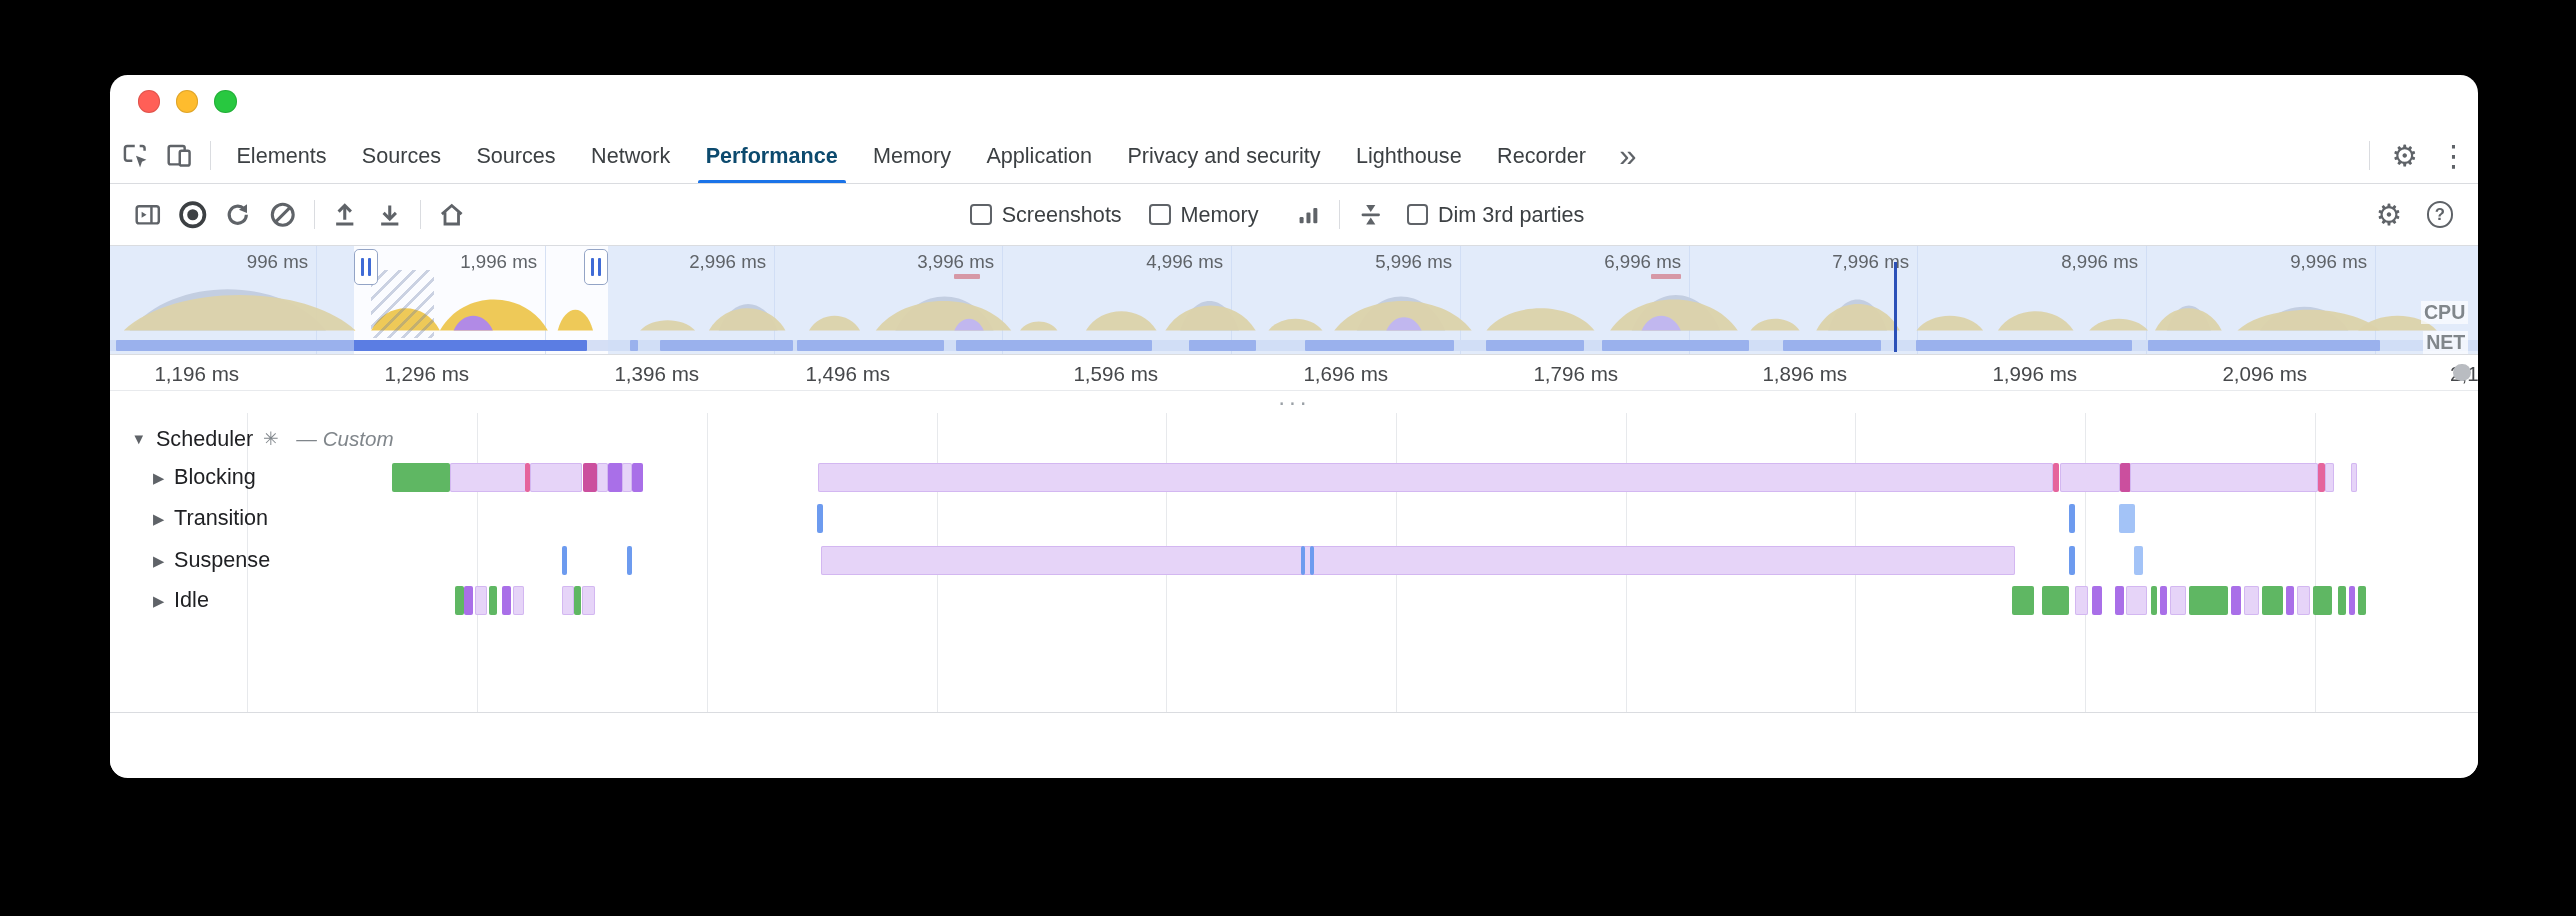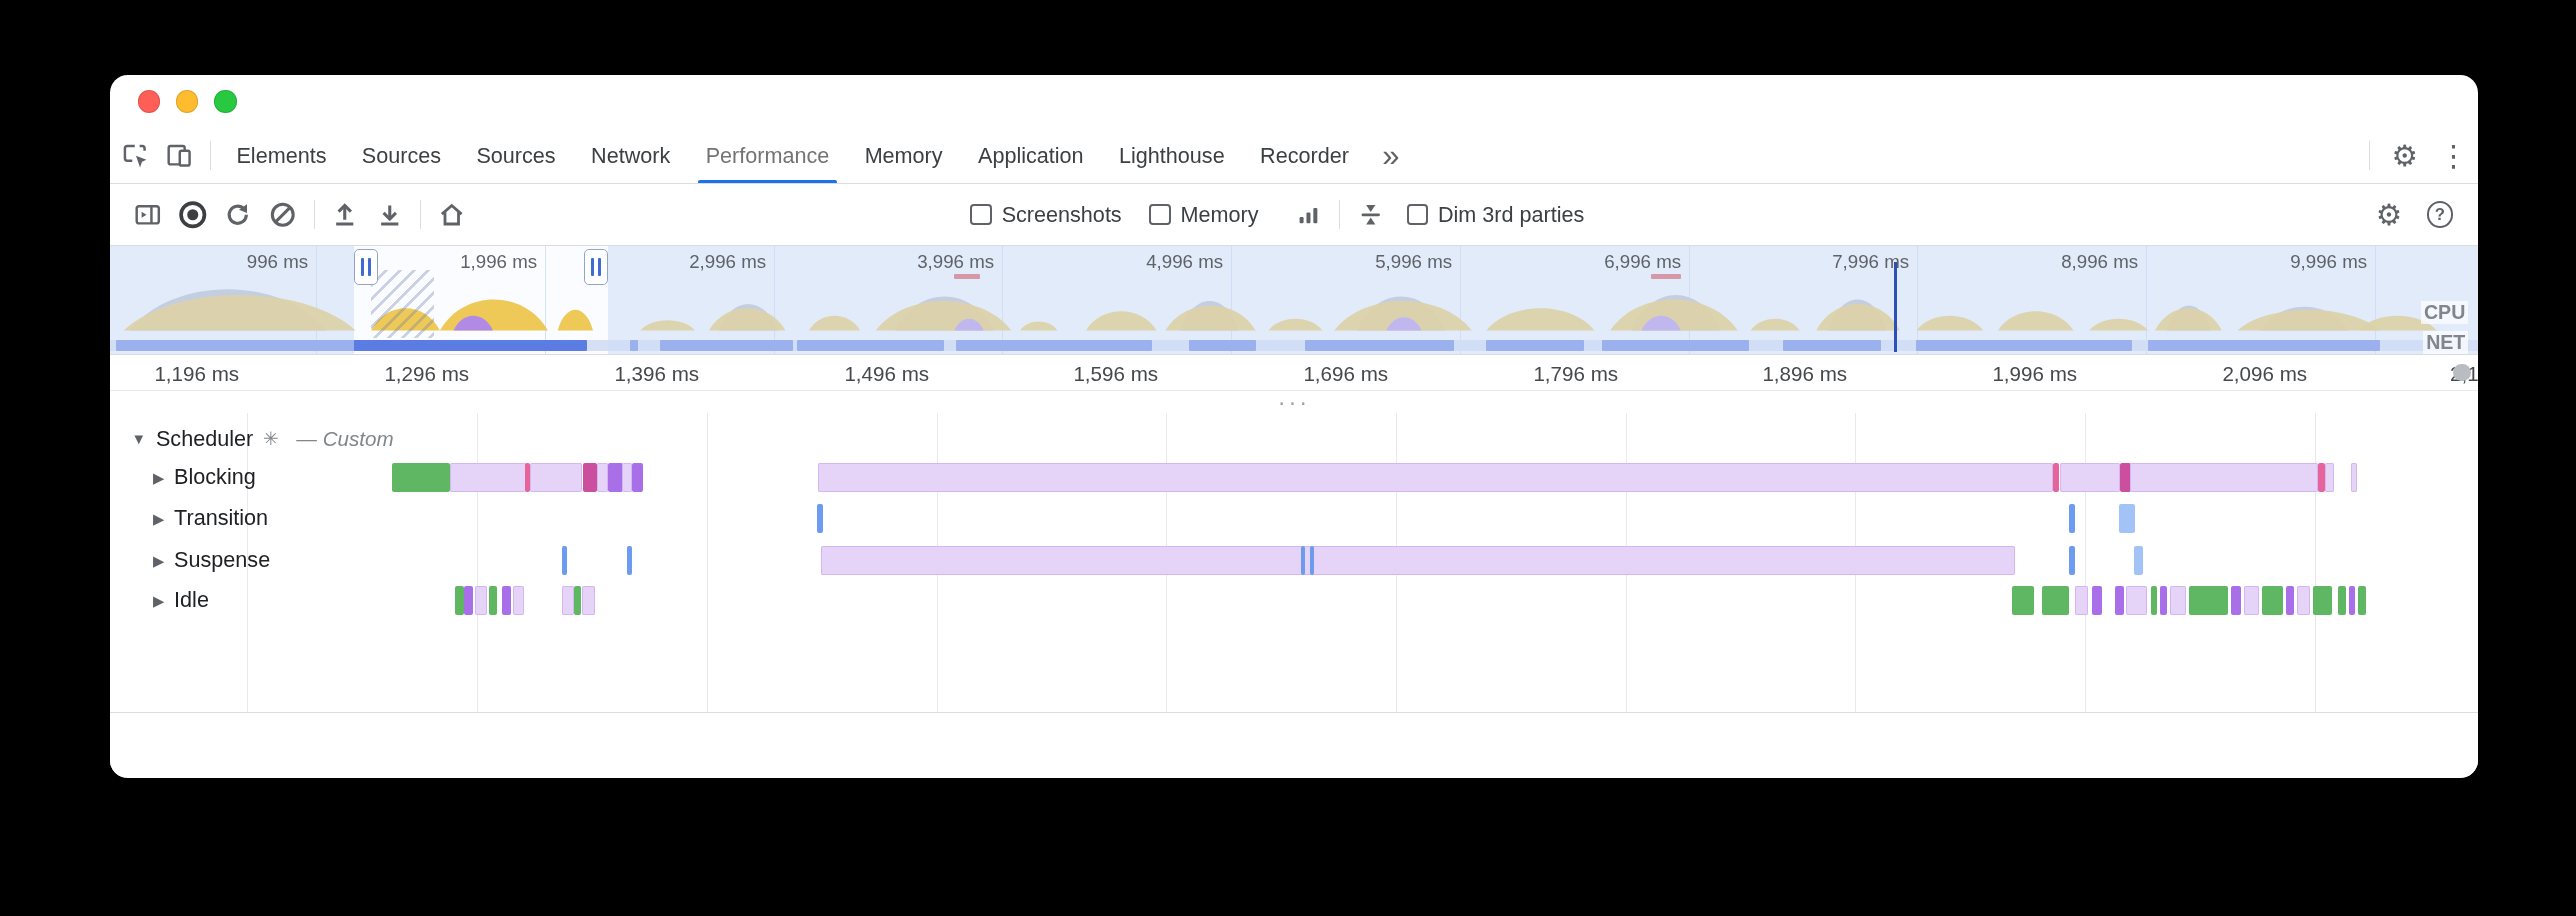--- a/index.html
+++ b/index.html
@@ -12,21 +12,21 @@
   .traffic { height:53px; display:flex; align-items:center; padding-left:27.5px; gap:15.7px; }
   .light { width:22.6px; height:22.6px; border-radius:50%; box-shadow:inset 0 0 0 1px rgba(0,0,0,.12); }
 
   
   .tabbar { height:56px; border-bottom:1px solid #dadce0; display:flex; align-items:stretch; padding:0 2px; color:#3c4043; }
   .icon-btn { width:45px; align-self:center; height:45px; display:flex; align-items:center; justify-content:center; color:#5f6368; flex:0 0 auto; border-radius:5.9px; }
   .icon-btn svg { display:block; }
   .vsep { width:1px; height:29.5px; background:#dadce0; margin:0 7.9px; align-self:center; flex:0 0 auto; }
   .tabs-list { display:flex; align-items:stretch; }
   .tab { padding:0 17.7px; font-size:21.6px; display:flex; align-items:center; position:relative; white-space:nowrap; color:#3c4043; }
-  .tab.selected { color:#737373; font-weight:400; }
+  .tab.selected { color:#0c4a6e; font-weight:700; }
   .tab.selected::after { content:""; position:absolute; left:9.8px; right:9.8px; bottom:0; height:2.9px; background:#1a73e8; border-radius:2px 2px 0 0; }
   .more-tabs { font-size:31px; color:#5f6368; padding:0 15.7px; display:flex; align-items:center; }
   .tab-right { margin-left:auto; display:flex; align-items:center; gap:3.9px; }
   .glyph { font-size:29.5px; line-height:1; }
 
   
   .toolbar { height:62px; border-bottom:1px solid #dadce0; display:flex; align-items:center; padding:0 15.7px; }
   .tb-mid { margin-left:496px; display:flex; }
   .tb-right { margin-left:auto; display:flex; align-items:center; gap:5.9px; }
   .cb { display:flex; align-items:center; gap:9.8px; font-size:21.6px; color:#3c4043; margin-right:27.5px; white-space:nowrap; }
@@ -99,20 +99,21 @@
     </span>
     <span class="vsep"></span>
     <div class="tabs-list">
         <div class="tab">Elements</div>
         <div class="tab">Sources</div>
         <div class="tab">Sources</div>
         <div class="tab">Network</div>
         <div class="tab selected">Performance</div>
         <div class="tab">Memory</div>
         <div class="tab">Application</div>
+        <div class="tab">Privacy and security</div>
         <div class="tab">Lighthouse</div>
         <div class="tab">Recorder</div>
       </div>
     <span class="more-tabs">»</span>
     <div class="tab-right">
       <span class="vsep"></span>
       <span class="icon-btn glyph">⚙</span>
       <span class="icon-btn glyph">⋮</span>
     </div>
   </div>
@@ -295,21 +296,21 @@
       </div>
       <div class="playhead" style="left: 1784px;"></div>
     </div>
 
   <div class="ruler">
     <span class="ruler-overflow">2,1</span>
     <span class="scroll-thumb"></span>
   <div class="ruler-label" style="left: 137px;">1,196 ms</div>
       <div class="ruler-label" style="left: 367px;">1,296 ms</div>
       <div class="ruler-label" style="left: 597px;">1,396 ms</div>
-      <div class="ruler-label" style="left: 827px;">1,496 ms</div>
+      <div class="ruler-label" style="left: 788px;">1,496 ms</div>
       <div class="ruler-label" style="left: 1056px;">1,596 ms</div>
       <div class="ruler-label" style="left: 1286px;">1,696 ms</div>
       <div class="ruler-label" style="left: 1516px;">1,796 ms</div>
       <div class="ruler-label" style="left: 1745px;">1,896 ms</div>
       <div class="ruler-label" style="left: 1975px;">1,996 ms</div>
       <div class="ruler-label" style="left: 2205px;">2,096 ms</div>
     </div>
 
   <div class="splitter">
     <span>···</span>

